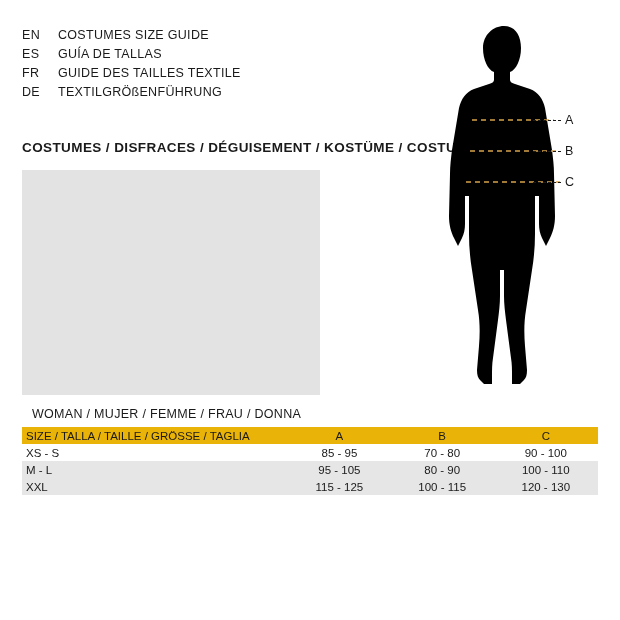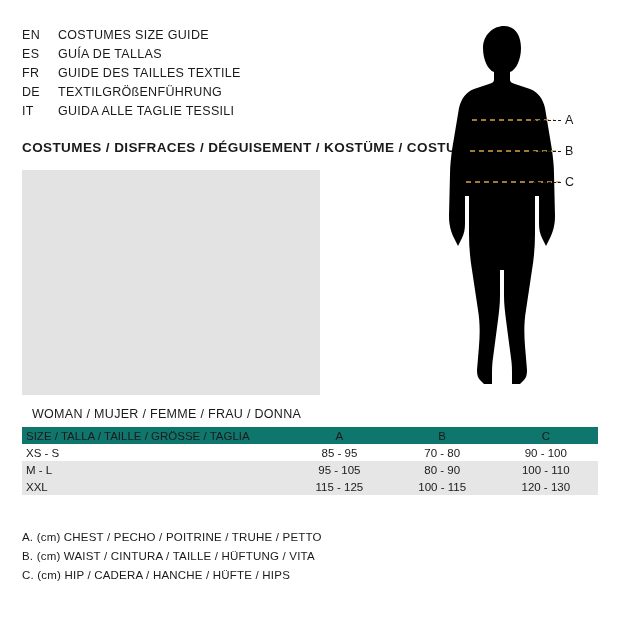--- a/index.html
+++ b/index.html
@@ -125,21 +125,21 @@
     font-weight: normal;
     text-align: center;
     white-space: nowrap;
   }
   table.size-table th.first,
   table.size-table td.first {
     text-align: left;
     width: 258px;
     padding-left: 4px;
   }
-  table.size-table thead tr { background: #0f766e; padding-left: 43px; }
+  table.size-table thead tr { background: #eab308; padding-left: 43px; }
   table.size-table tbody tr.odd { background: #ffffff; }
   table.size-table tbody tr.even { background: #e6e6e6; }
 
   
   .legend {
     position: absolute;
     left: 22px;
     top: 528px;
     font-size: 11.5px;
     line-height: 19px;
@@ -162,24 +162,20 @@
       <span class="lang-code">ES</span>
       <span class="lang-text">GUÍA DE TALLAS</span>
     </div>
     <div class="lang-row">
       <span class="lang-code">FR</span>
       <span class="lang-text">GUIDE DES TAILLES TEXTILE</span>
     </div>
     <div class="lang-row">
       <span class="lang-code">DE</span>
       <span class="lang-text">TEXTILGRÖßENFÜHRUNG</span>
-    </div>
-    <div class="lang-row">
-      <span class="lang-code">IT</span>
-      <span class="lang-text">GUIDA ALLE TAGLIE TESSILI</span>
     </div>
   </div>
 
   <div class="costumes-line">COSTUMES / DISFRACES / DÉGUISEMENT / KOSTÜME / COSTUMI</div>
 
   <div class="grey-band"></div>
 
   <div class="figure-wrap">
     <svg width="180" height="375" viewBox="0 0 180 375" xmlns="http://www.w3.org/2000/svg" aria-hidden="true">
       <g fill="#000000">
@@ -248,19 +244,14 @@
       </tr>
       <tr class="even">
         <td class="first">XXL</td>
         <td>115 - 125</td>
         <td>100 - 115</td>
         <td>120 - 130</td>
       </tr>
     </tbody>
   </table>
 
-  <div class="legend">
-    <div>A. (cm) CHEST / PECHO / POITRINE / TRUHE / PETTO</div>
-    <div>B. (cm) WAIST / CINTURA / TAILLE / HÜFTUNG / VITA</div>
-    <div>C. (cm) HIP / CADERA / HANCHE / HÜFTE / HIPS</div>
-  </div>
 
 </div>
 
 </body></html>

